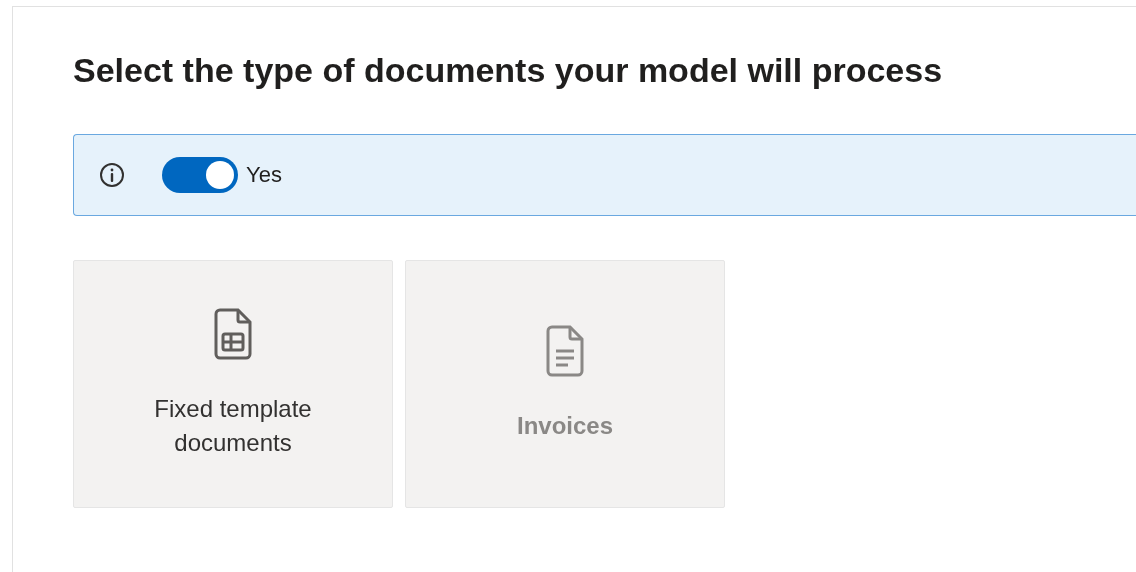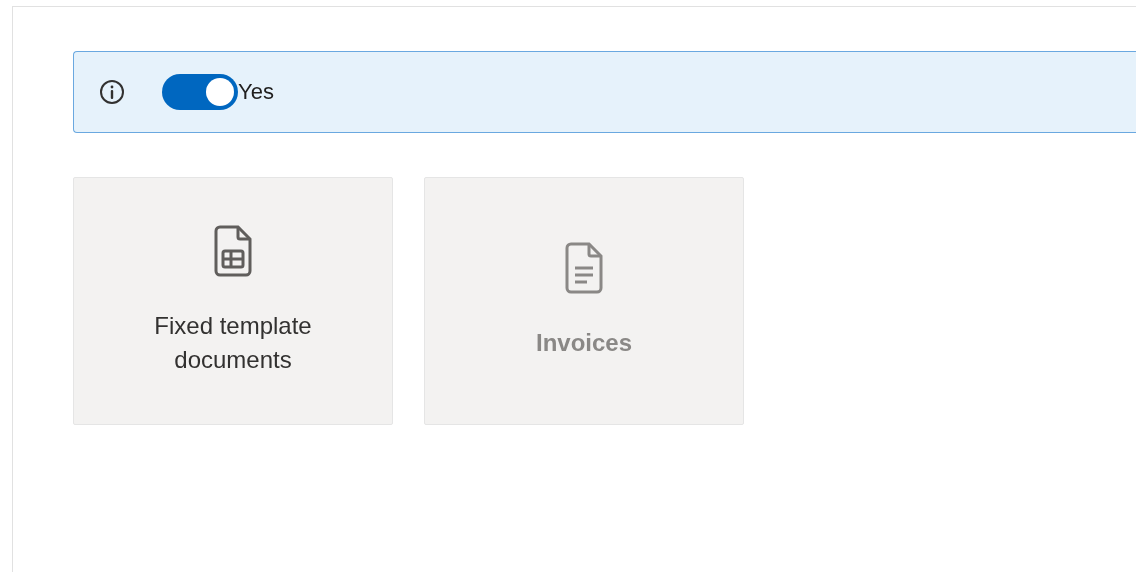--- a/index.html
+++ b/index.html
@@ -51,21 +51,21 @@
       border-radius: 50%;
       display: inline-flex;
       align-items: center;
       justify-content: center;
       flex-shrink: 0;
     }
     .info-icon svg { display: block; }
     .toggle-wrap {
       display: flex;
       align-items: center;
-      gap: 0;
+      gap: 8px;
       margin-left: 24px;
     }
     .toggle {
       width: 76px;
       height: 36px;
       background: #0067c0;
       border-radius: 20px;
       position: relative;
       cursor: pointer;
       flex-shrink: 0;
@@ -78,21 +78,21 @@
       height: 28px;
       background: #ffffff;
       border-radius: 50%;
     }
     .toggle-text {
       font-size: 22px;
       color: #201f1e;
     }
     .cards {
       display: flex;
-      gap: 31px;
+      gap: 12px;
       border-radius: 15px;
     }
     .card {
       width: 320px;
       height: 248px;
       background: #f3f2f1;
       border: 1px solid #e5e5e5;
       border-radius: 2px;
       display: flex;
       flex-direction: column;
@@ -116,20 +116,21 @@
       color: #8a8886;
       font-weight: bold;
     }
   </style>
 </head>
 <body>
 
 <div class="page">
   <div class="content">
 
+    <h1 class="heading">Select the type of documents your model will process</h1>
 
     <div class="preview-banner">
       <span class="info-icon">
         <svg width="12" height="14" viewBox="0 0 12 14">
           <circle cx="6" cy="2" r="1.4" fill="#323130"></circle>
           <rect x="4.8" y="5" width="2.4" height="9" rx="1" fill="#323130"></rect>
         </svg>
       </span>
       <div class="toggle-wrap">
         <div class="toggle">

